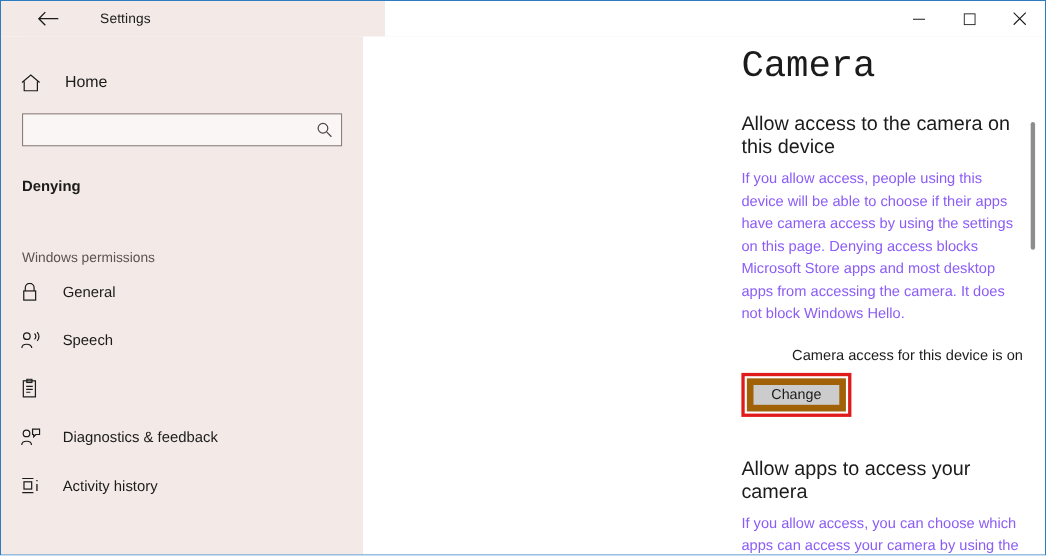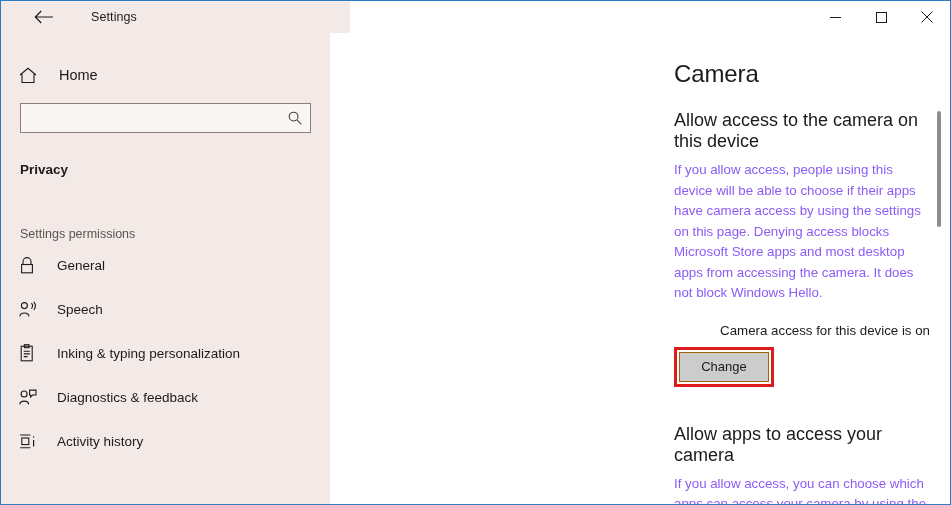--- a/index.html
+++ b/index.html
@@ -184,25 +184,26 @@
   .content-inner {
     position: absolute;
     left: 344px;
     top: 0;
     right: 0;
     bottom: 0;
     padding-right: 20px;
   }
 
   .page-title {
-    font-size: 24px;
+    font-size: 34px;
     font-weight: normal;
     color: #1b1b1b;
-    margin-top: 27px;
+    margin-top: 9px;
     letter-spacing: -.1px;
+    font-family: Liberation Mono, monospace;
   }
   .h2 {
     font-size: 18px;
     font-weight: normal;
     color: #1b1b1b;
     margin-top: 22px;
   }
   .para {
     font-size: 13.3px;
     line-height: 20.5px;
@@ -221,21 +222,21 @@
   .hl-change {
     display: inline-block;
     border: 3px solid #e01b1b;
     padding: 2px;
     margin-top: 9px;
   }
   .btn-change {
     min-width: 90px;
     height: 30px;
     background: #cccccc;
-    border: 1px solid #a16207;
+    border: 6px solid #a16207;
     font-family: "Liberation Sans", sans-serif;
     font-size: 13px;
     color: #1b1b1b;
     cursor: default;
     padding: 0 14px;
   }
 
   .h2-b { margin-top: 37px; }
 
   
@@ -307,23 +308,23 @@
         <div class="search-box">
           <span class="search-ico">
             <svg width="14" height="14" viewBox="0 0 14 14">
               <circle cx="5.6" cy="5.6" r="4.4" fill="none" stroke="#4a4342" stroke-width="1.1"></circle>
               <path d="M9.1 9.1 L13.3 13.3" stroke="#4a4342" stroke-width="1.1"></path>
             </svg>
           </span>
         </div>
       </div>
 
-      <div class="section-title">Privacy</div>
-
-      <div class="group-label">Settings permissions</div>
+      <div class="section-title">Denying</div>
+
+      <div class="group-label">Windows permissions</div>
 
       <div class="nav-item">
         <span class="ico">
           <svg width="16" height="17" viewBox="0 0 16 17">
             <path d="M4 7.5 V4.6 A4 4 0 0 1 12 4.6 V7.5" fill="none" stroke="#1b1b1b" stroke-width="1.1"></path>
             <rect x="2.6" y="7.5" width="10.8" height="8.3" fill="none" stroke="#1b1b1b" stroke-width="1.1"></rect>
           </svg>
         </span>
         <span class="lbl">General</span>
       </div>
@@ -341,21 +342,20 @@
       </div>
 
       <div class="nav-item">
         <span class="ico">
           <svg width="16" height="18" viewBox="0 0 16 18">
             <rect x="2.2" y="2.2" width="11" height="14.6" fill="none" stroke="#1b1b1b" stroke-width="1.1"></rect>
             <rect x="5.4" y="0.7" width="4.6" height="3" fill="none" stroke="#1b1b1b" stroke-width="1.1"></rect>
             <path d="M4.8 7.2 H10.8 M4.8 9.9 H10.8 M4.8 12.6 H8.6" stroke="#1b1b1b" stroke-width="1.1"></path>
           </svg>
         </span>
-        <span class="lbl">Inking &amp; typing personalization</span>
       </div>
 
       <div class="nav-item">
         <span class="ico">
           <svg width="18" height="17" viewBox="0 0 18 17">
             <circle cx="5.1" cy="5" r="3" fill="none" stroke="#1b1b1b" stroke-width="1.1"></circle>
             <path d="M0.8 15.6 C0.8 11 9.6 11 9.6 15.6" fill="none" stroke="#1b1b1b" stroke-width="1.1"></path>
             <path d="M10.6 1.1 H17 V6 H13.6 L11.6 8 V6 H10.6 Z" fill="none" stroke="#1b1b1b" stroke-width="1.1"></path>
           </svg>
         </span>

